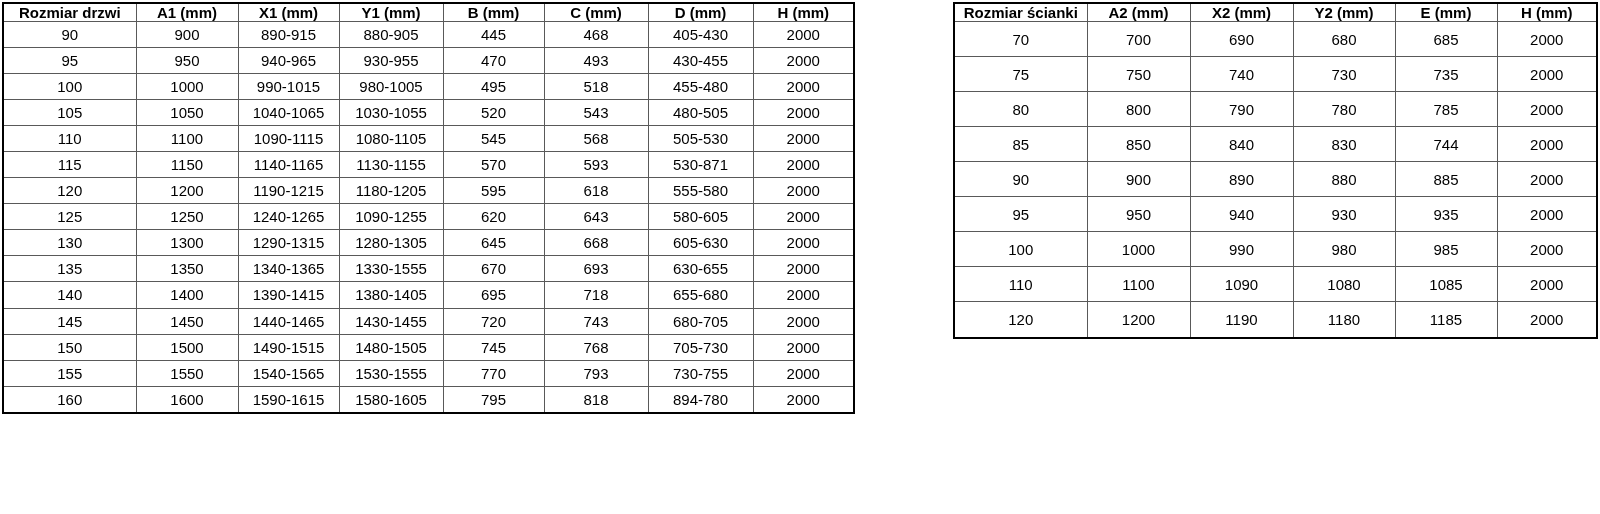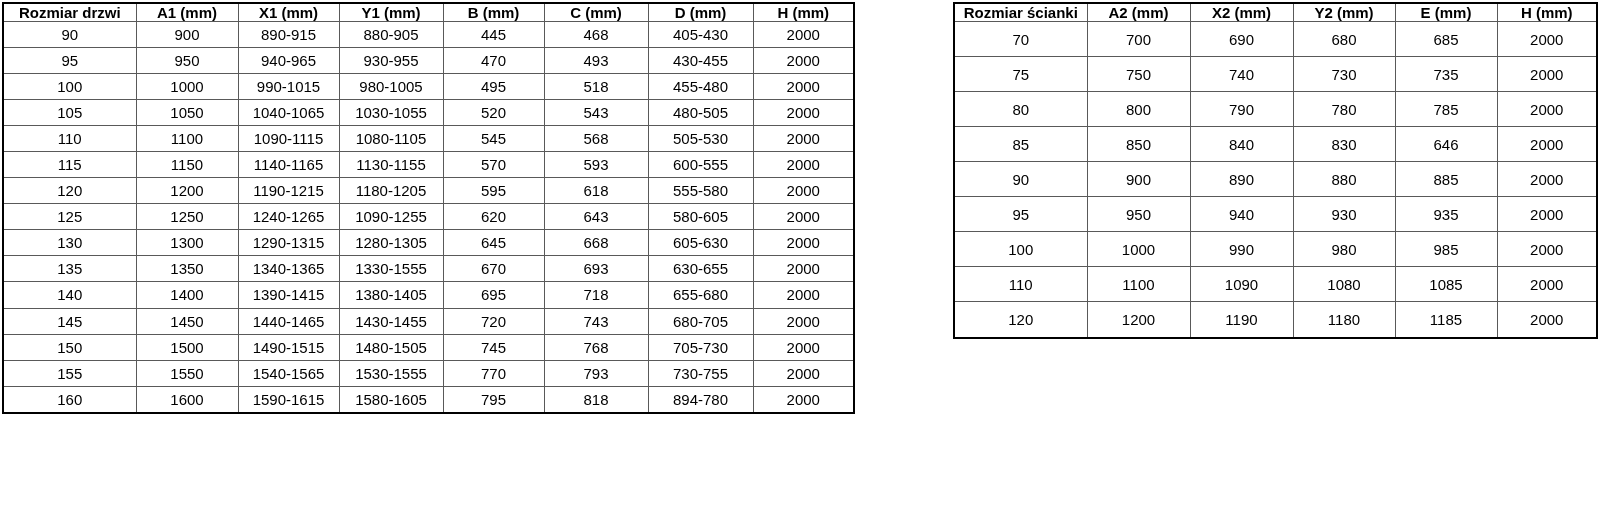--- a/index.html
+++ b/index.html
@@ -125,21 +125,21 @@
         <td>505-530</td>
         <td>2000</td>
       </tr>
       <tr>
         <td>115</td>
         <td>1150</td>
         <td>1140-1165</td>
         <td>1130-1155</td>
         <td>570</td>
         <td>593</td>
-        <td>600-555</td>
+        <td>530-871</td>
         <td>2000</td>
       </tr>
       <tr>
         <td>120</td>
         <td>1200</td>
         <td>1190-1215</td>
         <td>1180-1205</td>
         <td>595</td>
         <td>618</td>
         <td>555-580</td>
@@ -270,21 +270,21 @@
         <td>790</td>
         <td>780</td>
         <td>785</td>
         <td>2000</td>
       </tr>
       <tr>
         <td>85</td>
         <td>850</td>
         <td>840</td>
         <td>830</td>
-        <td>646</td>
+        <td>744</td>
         <td>2000</td>
       </tr>
       <tr>
         <td>90</td>
         <td>900</td>
         <td>890</td>
         <td>880</td>
         <td>885</td>
         <td>2000</td>
       </tr>

